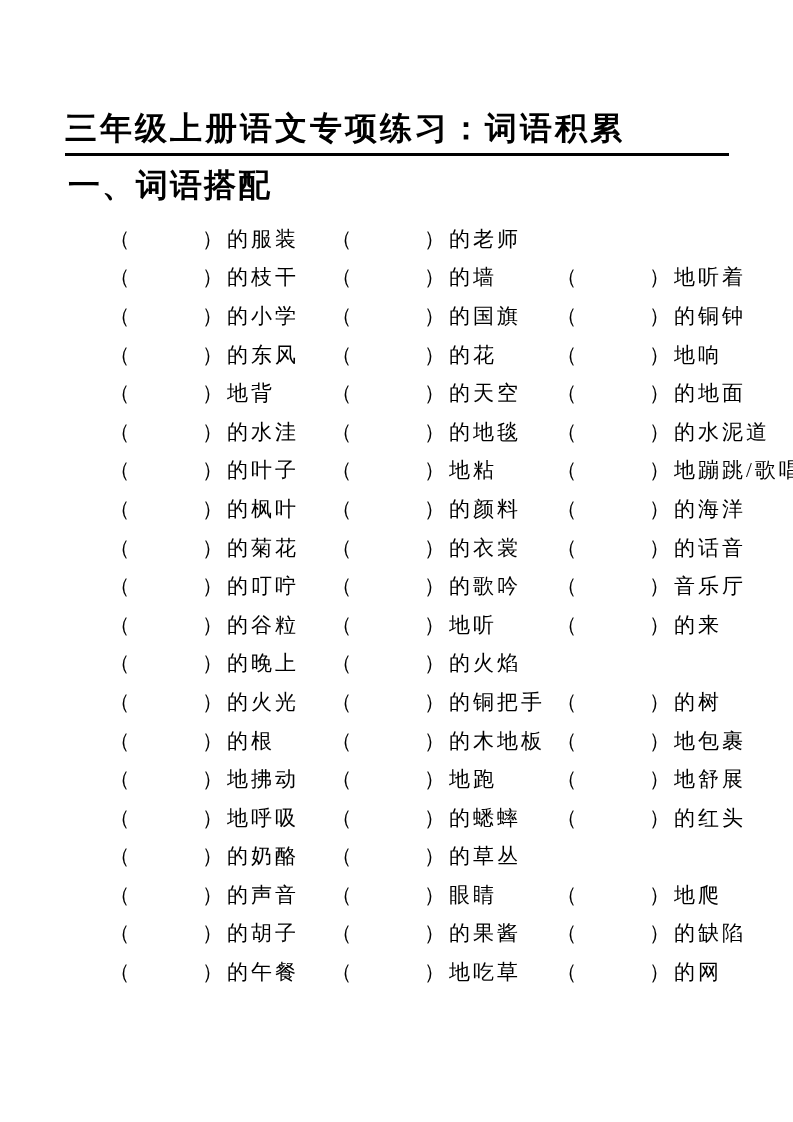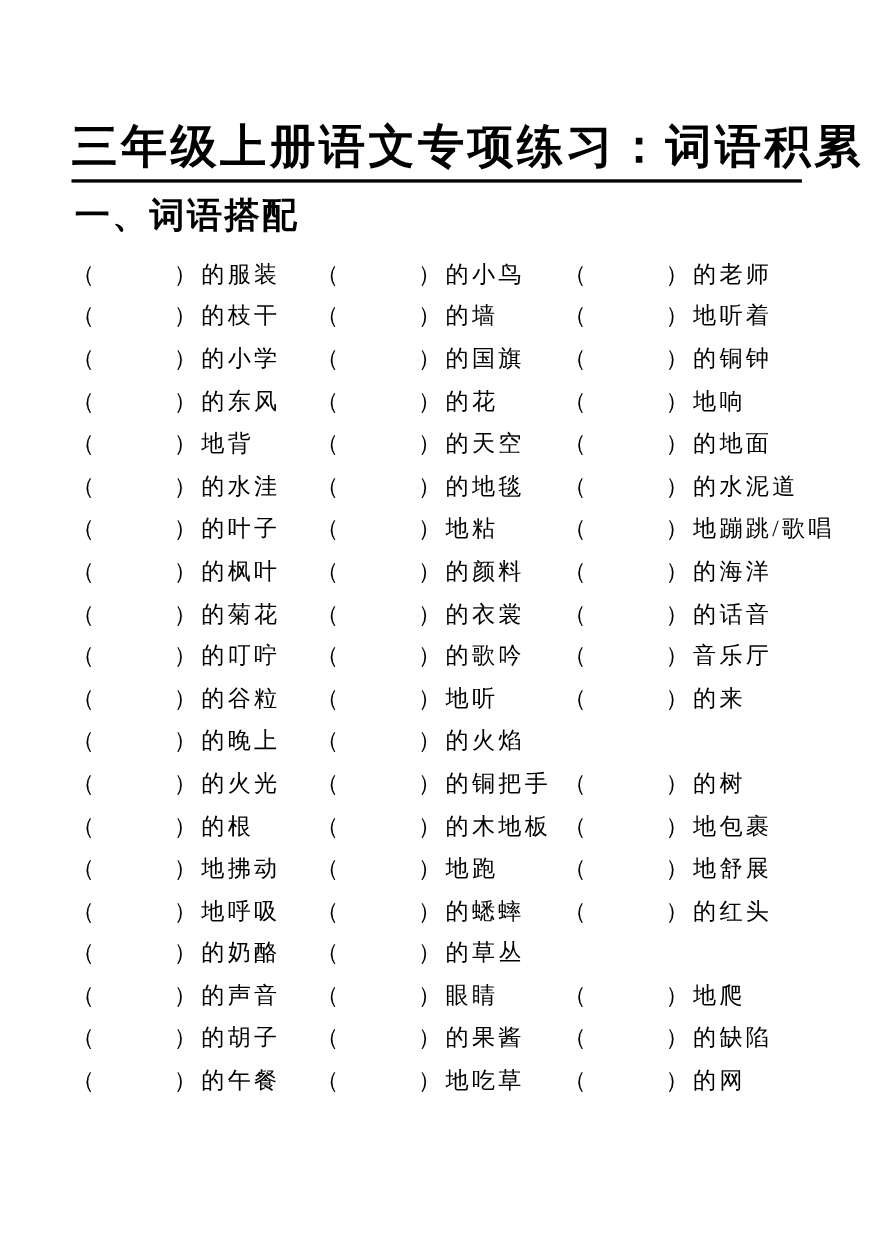--- a/index.html
+++ b/index.html
@@ -17,21 +17,21 @@
   .page {
     box-sizing: border-box;
     width: 793px;
     height: 1122px;
     padding: 112px 64px 0 65px;
   }
   .title {
     margin: 0;
     font-family: "Liberation Sans", sans-serif;
     font-weight: bold;
-    font-size: 42px;
+    font-size: 32px;
     line-height: 1.0;
     letter-spacing: 3px;
     text-align: left;
     white-space: nowrap;
   }
   .rule {
     margin-top: 9px;
     border-top: 3px solid #000;
     width: 100%;
     height: 0;
@@ -39,20 +39,21 @@
   .section {
     margin: 13px 0 0 3px;
     font-family: "Liberation Sans", sans-serif;
     font-weight: bold;
     font-size: 32px;
     line-height: 1.0;
     letter-spacing: 2px;
   }
   .grid {
     margin-top: 19px;
+    margin-left: 44px;
   }
   .ws-row {
     display: grid;
     grid-template-columns: 222px 225px 1fr;
     height: 38.6px;
     align-items: center;
   }
   .ws-cell {
     font-size: 21px;
     white-space: nowrap;
@@ -76,21 +77,20 @@
 </head>
 <body>
 
 <div class="page">
   <h1 class="title">三年级上册语文专项练习：词语积累</h1>
   <div class="rule"></div>
   <h2 class="section">一、词语搭配</h2>
   <div class="grid">
       <div class="ws-row">
         <div class="ws-cell"><span class="paren">（</span><span class="blank"></span><span class="paren">）</span><span class="phrase">的服装</span></div>
-        <div class="ws-cell"><span class="paren">（</span><span class="blank"></span><span class="paren">）</span><span class="phrase">的小鸟</span></div>
         <div class="ws-cell"><span class="paren">（</span><span class="blank"></span><span class="paren">）</span><span class="phrase">的老师</span></div>
       </div>
       <div class="ws-row">
         <div class="ws-cell"><span class="paren">（</span><span class="blank"></span><span class="paren">）</span><span class="phrase">的枝干</span></div>
         <div class="ws-cell"><span class="paren">（</span><span class="blank"></span><span class="paren">）</span><span class="phrase">的墙</span></div>
         <div class="ws-cell"><span class="paren">（</span><span class="blank"></span><span class="paren">）</span><span class="phrase">地听着</span></div>
       </div>
       <div class="ws-row">
         <div class="ws-cell"><span class="paren">（</span><span class="blank"></span><span class="paren">）</span><span class="phrase">的小学</span></div>
         <div class="ws-cell"><span class="paren">（</span><span class="blank"></span><span class="paren">）</span><span class="phrase">的国旗</span></div>

